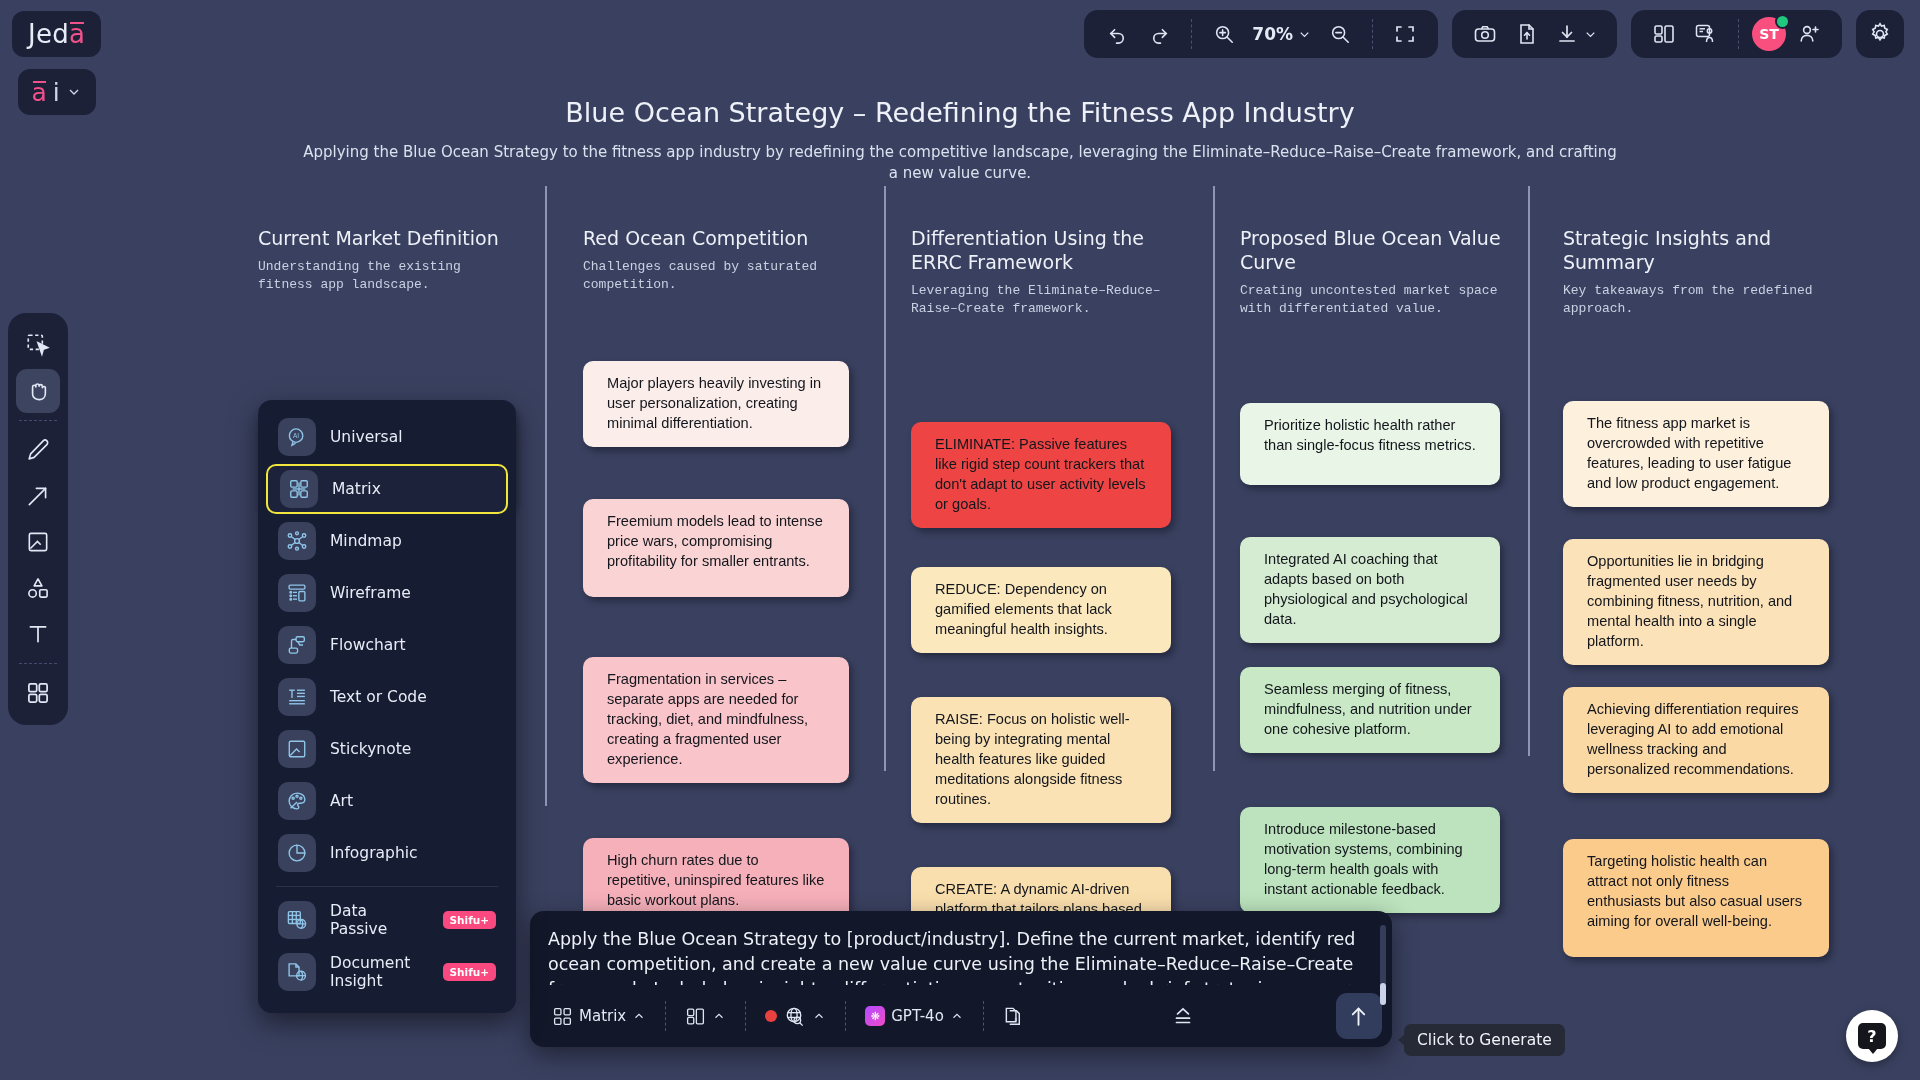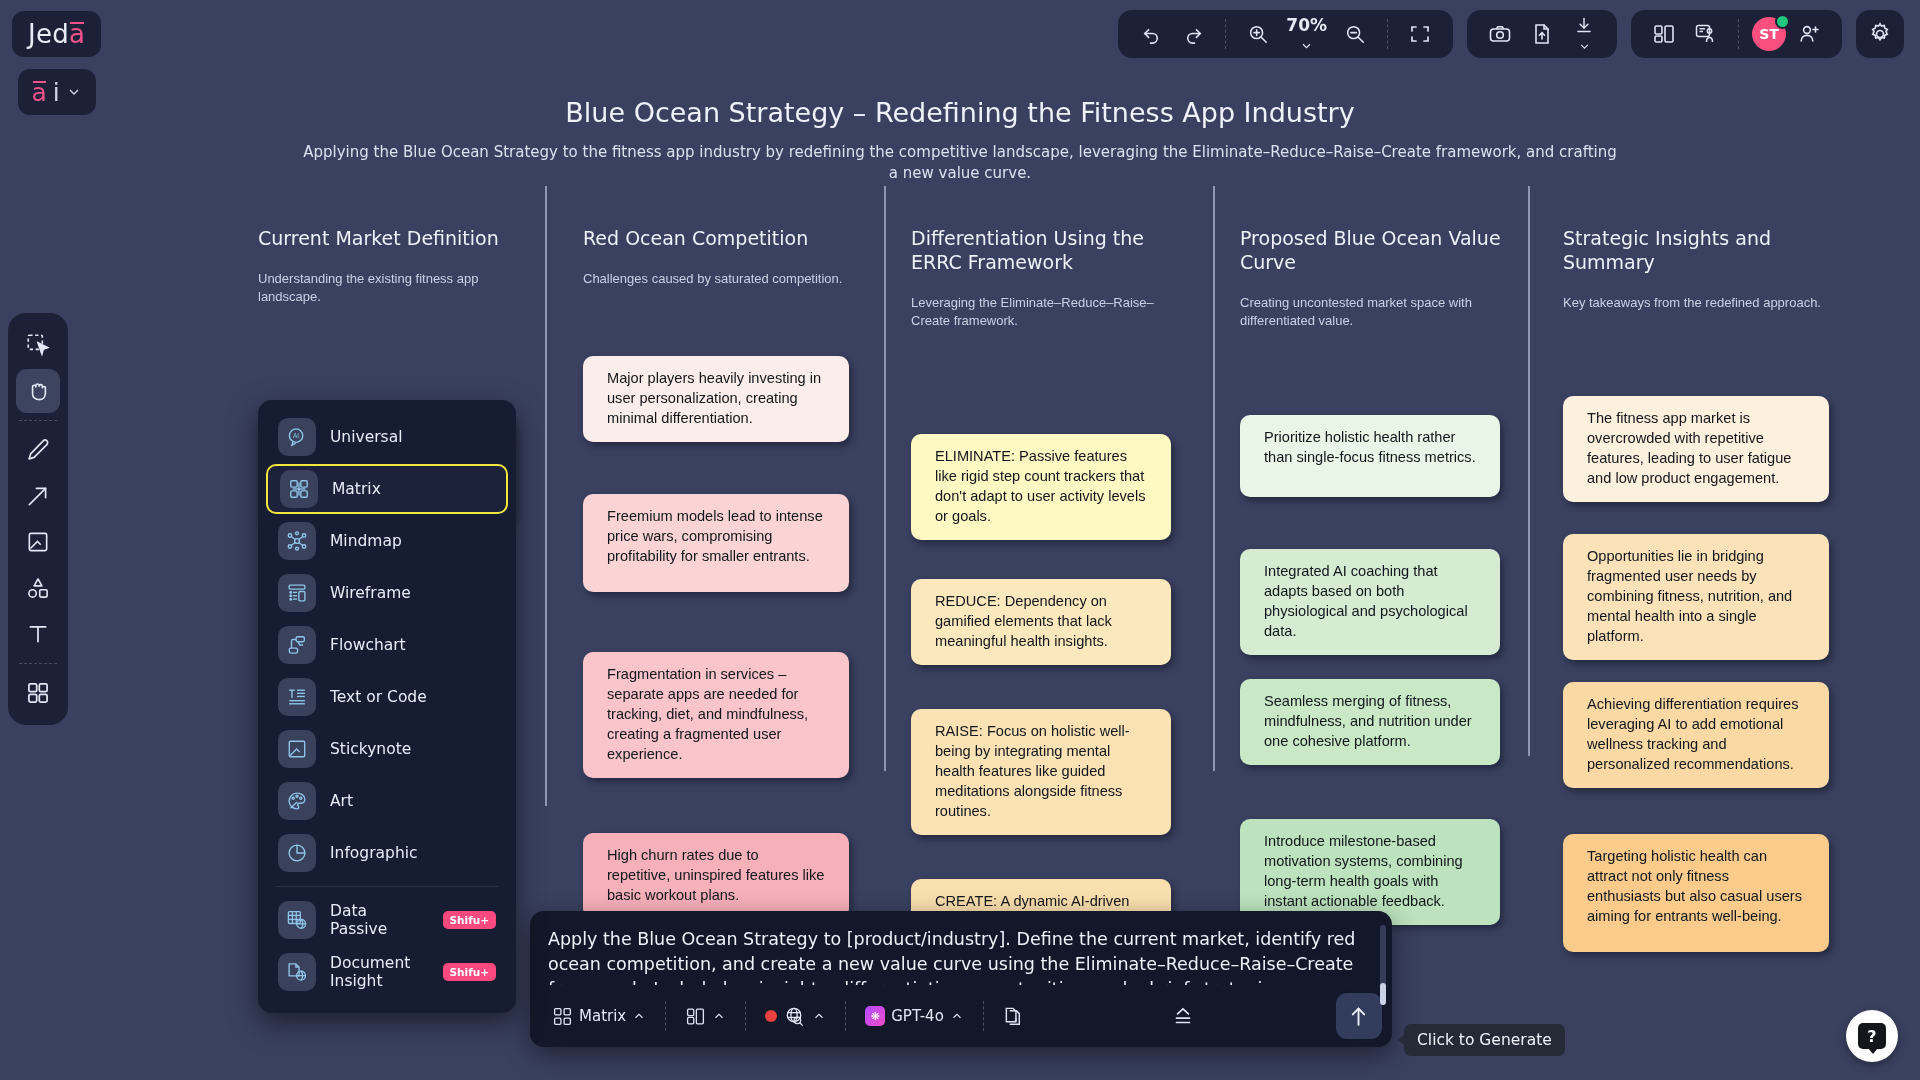--- a/index.html
+++ b/index.html
@@ -44,21 +44,21 @@
   .tb-right {
     margin-left: auto; display: flex; align-items: center; gap: 14px; padding-right: 16px;
   }
   .grp {
     height: 48px; background: #1c2138; border-radius: 14px;
     display: flex; align-items: center; padding: 0 14px; gap: 4px;
   }
   .grp-item {
     height: 38px; min-width: 38px; border-radius: 9px;
     display: flex; align-items: center; justify-content: center;
-    cursor: pointer; padding: 0 5px; gap: 4px; flex-direction: column;
+    cursor: pointer; padding: 0 5px; gap: 4px;
   }
   .vsep { width: 0; border-left: 1px dashed #4a5270; height: 30px; margin: 0 9px; }
   .zoomval { color: #e4e9f4; font-size: 17px; font-weight: 700; font-family:"DejaVu Sans",sans-serif;}
   .avatar {
     width: 34px; height: 34px; border-radius: 50%; background: #f94f7e;
     display:flex; align-items:center; justify-content:center;
     color:#fff; font-size:14px; font-weight:700; position: relative; cursor:pointer;
     font-family:"DejaVu Sans",sans-serif;
   }
   .av-dot { position:absolute; top:-3px; right:-4px; width:15px; height:15px; border-radius:50%;
@@ -97,22 +97,22 @@
   
   #columns { position: absolute; left: 0; top: 186px; width: 1920px; height: 800px; }
   .col { position: absolute; top: 0; width: 300px; }
   .col-rule { position:absolute; top: 0; width: 2px; background: #8d96b4; }
   .col-h {
     color: #eef1f8; font-size: 19px; line-height: 1.27; font-weight: 400;
     font-family: "DejaVu Sans", sans-serif;
     margin-top: 40px;
   }
   .col-s {
-    margin-top: 20px; color: #c9d1e3; font-size: 13px; line-height: 1.35;
-    font-weight: 400; font-family: Liberation Sans, sans-serif;
+    margin-top: 8px; color: #c9d1e3; font-size: 13px; line-height: 1.35;
+    font-weight: 400; font-family: Liberation Mono, monospace;
   }
   .cards { position: relative; }
   .card {
     position: absolute; border-radius: 10px; padding: 13px 24px;
     color: #13161c; font-size: 14.6px; line-height: 1.37;
     box-shadow: 3px 4px 7px rgba(8,10,20,.42);
     font-family: "Liberation Sans", sans-serif;
     cursor: pointer;
   }
 
@@ -408,21 +408,21 @@
         <div class="card" style="background: rgb(251, 238, 234); top: -32px; left: 0px; width: 266px; min-height: 80px;">Major players heavily investing in user personalization, creating minimal differentiation.</div>
         <div class="card" style="background: rgb(250, 212, 212); top: 106px; left: 0px; width: 266px; min-height: 98px;">Freemium models lead to intense price wars, compromising profitability for smaller entrants.</div>
         <div class="card" style="background: rgb(249, 196, 202); top: 264px; left: 0px; width: 266px; min-height: 118px;">Fragmentation in services – separate apps are needed for tracking, diet, and mindfulness, creating a fragmented user experience.</div>
         <div class="card" style="background: rgb(246, 176, 186); top: 445px; left: 0px; width: 266px; min-height: 80px;">High churn rates due to repetitive, uninspired features like basic workout plans.</div>
       </div>
     </div>
     <div class="col" style="left: 911px; width: 262px;">
       <div class="col-h">Differentiation Using the ERRC Framework</div>
       <div class="col-s">Leveraging the Eliminate–Reduce–Raise–Create framework.</div>
       <div class="cards" style="position: relative; margin-top: 100px;">
-        <div class="card" style="background: #fef9c3; top: 5px; left: 0px; width: 260px; min-height: 102px;">ELIMINATE: Passive features like rigid step count trackers that don't adapt to user activity levels or goals.</div>
+        <div class="card" style="background: #ef4444; top: 5px; left: 0px; width: 260px; min-height: 102px;">ELIMINATE: Passive features like rigid step count trackers that don't adapt to user activity levels or goals.</div>
         <div class="card" style="background: rgb(251, 232, 189); top: 150px; left: 0px; width: 260px; min-height: 82px;">REDUCE: Dependency on gamified elements that lack meaningful health insights.</div>
         <div class="card" style="background: rgb(250, 226, 180); top: 280px; left: 0px; width: 260px; min-height: 118px;">RAISE: Focus on holistic well-being by integrating mental health features like guided meditations alongside fitness routines.</div>
         <div class="card" style="background: rgb(250, 223, 174); top: 450px; left: 0px; width: 260px; min-height: 100px;">CREATE: A dynamic AI-driven platform that tailors plans based on real-time user progress and emotional wellness feedback.</div>
       </div>
     </div>
     <div class="col" style="left: 1240px; width: 262px;">
       <div class="col-h">Proposed Blue Ocean Value Curve</div>
       <div class="col-s">Creating uncontested market space with differentiated value.</div>
       <div class="cards" style="position: relative; margin-top: 100px;">
         <div class="card" style="background: rgb(233, 245, 230); top: -14px; left: 0px; width: 260px; min-height: 82px;">Prioritize holistic health rather than single-focus fitness metrics.</div>
@@ -431,21 +431,21 @@
         <div class="card" style="background: rgb(188, 227, 189); top: 390px; left: 0px; width: 260px; min-height: 98px;">Introduce milestone-based motivation systems, combining long-term health goals with instant actionable feedback.</div>
       </div>
     </div>
     <div class="col" style="left: 1563px; width: 268px;">
       <div class="col-h">Strategic Insights and Summary</div>
       <div class="col-s">Key takeaways from the redefined approach.</div>
       <div class="cards" style="position: relative; margin-top: 100px;">
         <div class="card" style="background: rgb(253, 240, 221); top: -16px; left: 0px; width: 266px; min-height: 100px;">The fitness app market is overcrowded with repetitive features, leading to user fatigue and low product engagement.</div>
         <div class="card" style="background: rgb(252, 226, 184); top: 122px; left: 0px; width: 266px; min-height: 118px;">Opportunities lie in bridging fragmented user needs by combining fitness, nutrition, and mental health into a single platform.</div>
         <div class="card" style="background: rgb(251, 217, 165); top: 270px; left: 0px; width: 266px; min-height: 100px;">Achieving differentiation requires leveraging AI to add emotional wellness tracking and personalized recommendations.</div>
-        <div class="card" style="background: rgb(251, 203, 140); top: 422px; left: 0px; width: 266px; min-height: 118px;">Targeting holistic health can attract not only fitness enthusiasts but also casual users aiming for entrants well-being.</div>
+        <div class="card" style="background: rgb(251, 203, 140); top: 422px; left: 0px; width: 266px; min-height: 118px;">Targeting holistic health can attract not only fitness enthusiasts but also casual users aiming for overall well-being.</div>
       </div>
     </div>
     <div class="col-rule" style="left: 545px; top: 0px; height: 620px;"></div>
     <div class="col-rule" style="left: 884px; top: 0px; height: 585px;"></div>
     <div class="col-rule" style="left: 1213px; top: 0px; height: 585px;"></div>
     <div class="col-rule" style="left: 1528px; top: 0px; height: 570px;"></div>
   </div>
 
 <div id="typepicker">
     <div class="tp-item">

